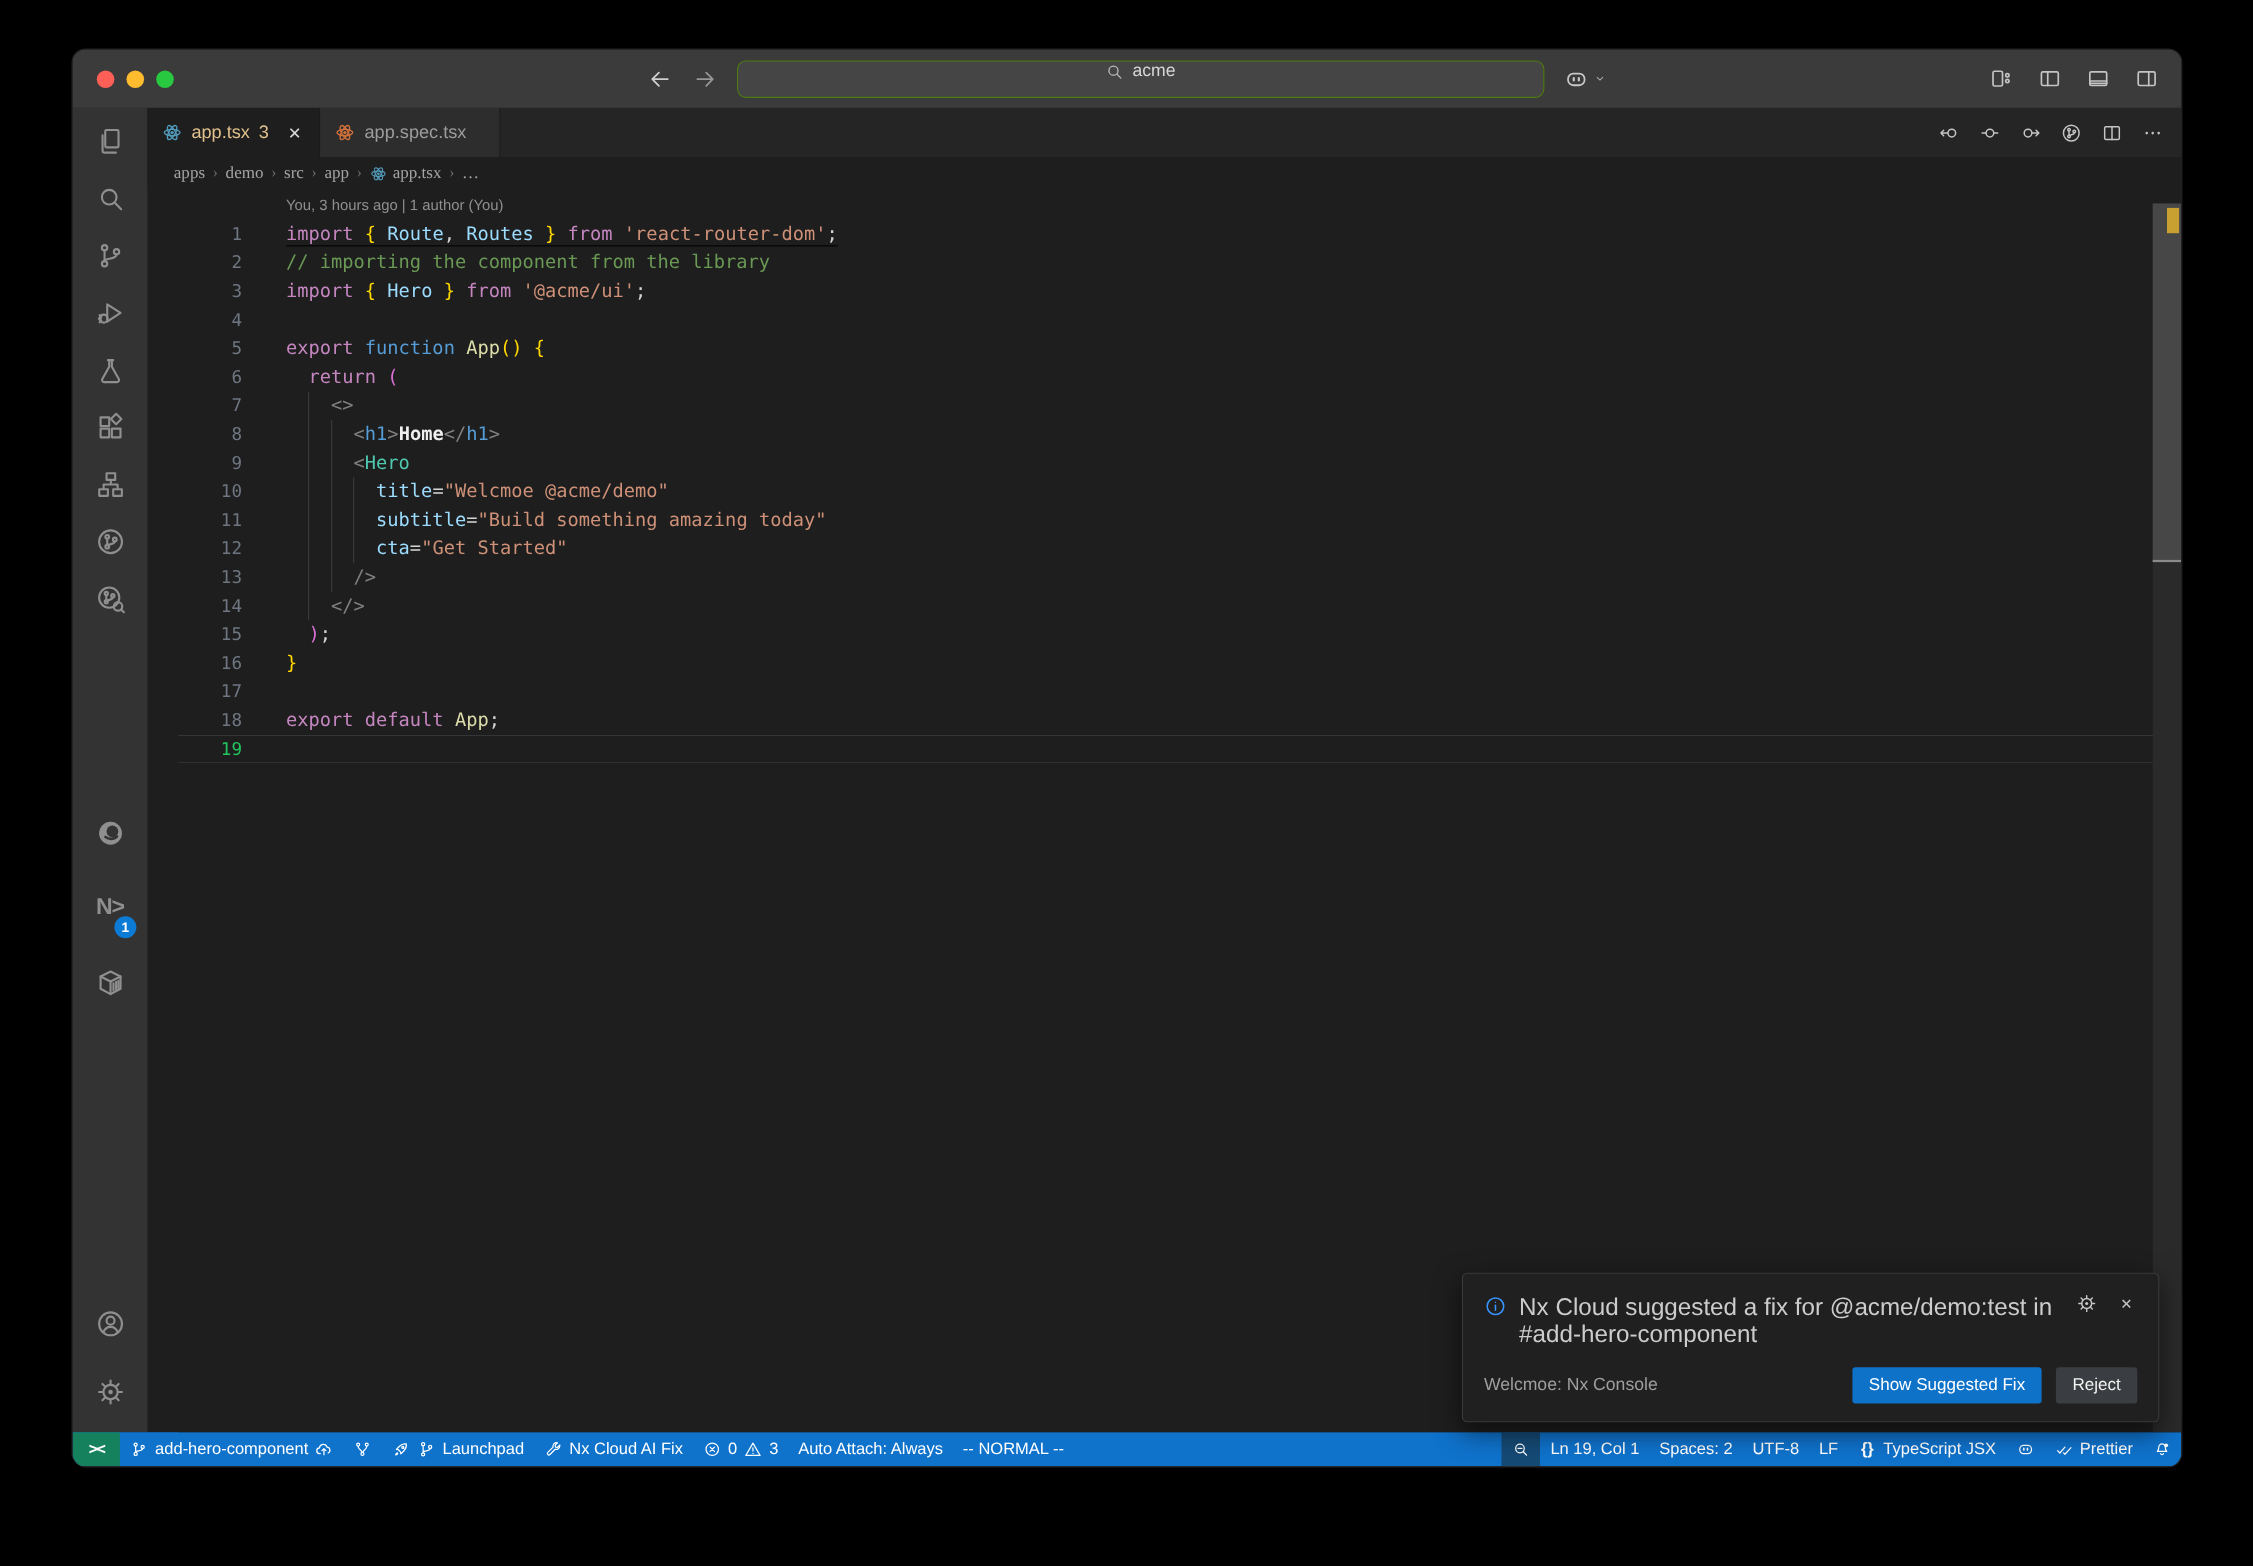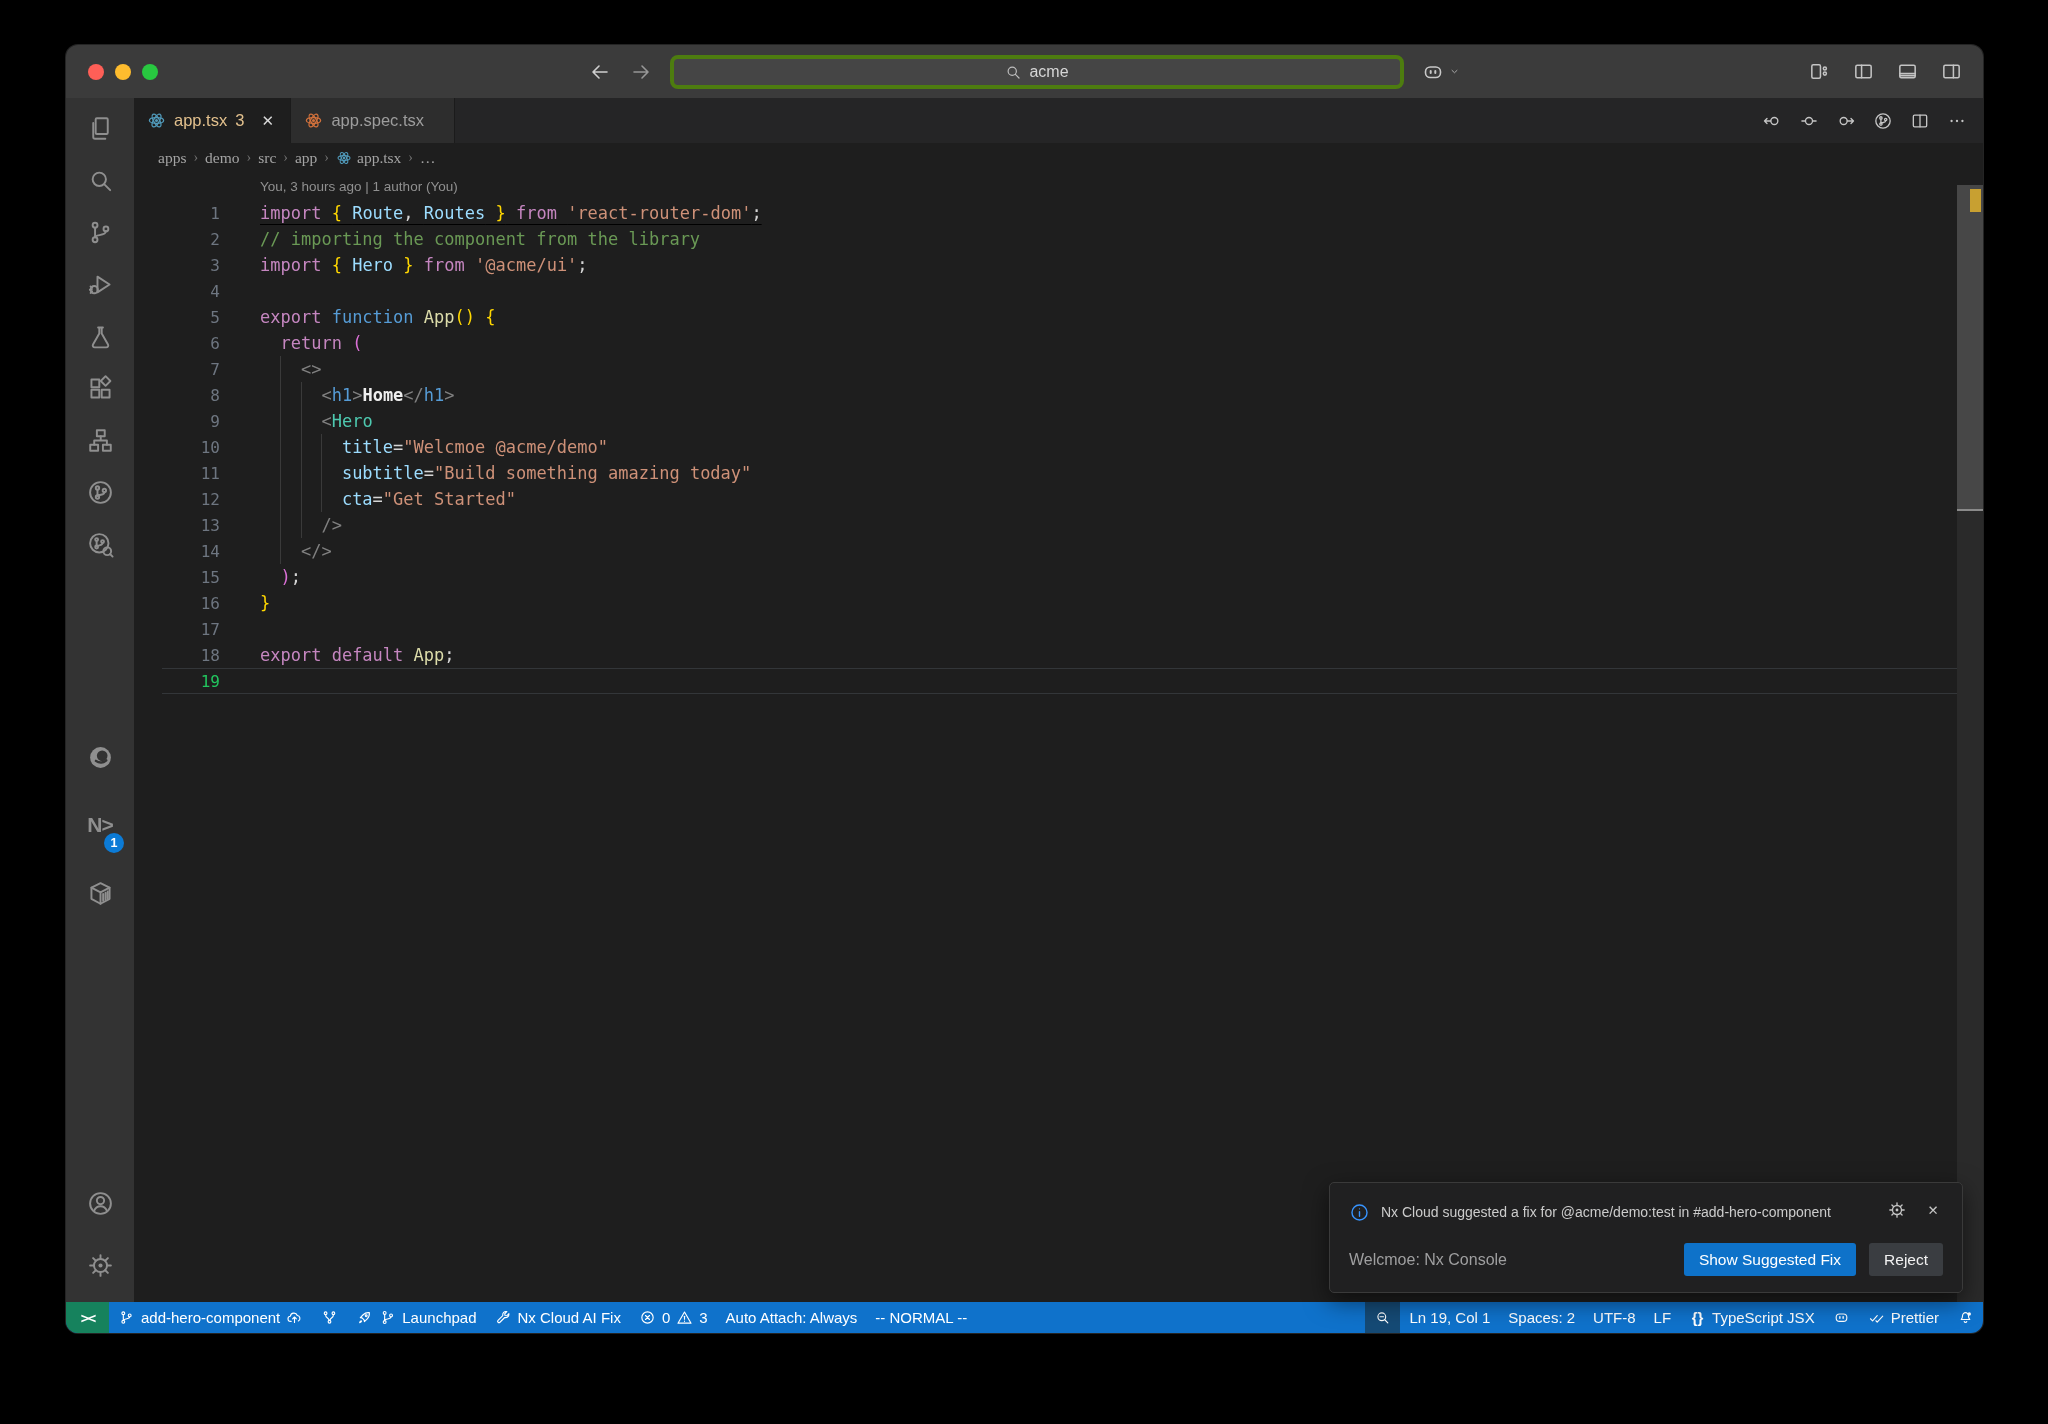--- a/index.html
+++ b/index.html
@@ -8,22 +8,22 @@
   .window{position:absolute;left:66px;top:45px;width:1917px;height:1288px;background:#1e1e1e;
     border-radius:12px;overflow:hidden;display:flex;flex-direction:column;
     box-shadow:0 0 0 1px rgba(255,255,255,.14), 0 26px 70px rgba(0,0,0,.85);}
   
   .titlebar{height:53px;background:#3b3b3b;flex:0 0 auto;position:relative;display:flex;align-items:center;}
   .traffic{position:absolute;left:22px;top:0;height:100%;display:flex;align-items:center;gap:11px;}
   .tl{width:16px;height:16px;border-radius:50%;}
   .tb-center{position:absolute;left:50%;transform:translateX(-50%);display:flex;align-items:center;gap:17px;}
   .nav-arrow{width:24px;height:24px;color:#cfcfcf;}
   .nav-arrow.dim{color:#979797;}
-  .cmd-center{width:734px;height:34px;background:#454545;border:4px solid #4d7c0f;border-radius:8px;
-    display:flex;align-items:center;justify-content:center;gap:7px;color:#d6d6d6;font-size:16px;}
+  .cmd-center{width:734px;height:34px;background:#454545;border:1px solid #4d7c0f;border-radius:8px;
+    display:flex;justify-content:center;gap:7px;color:#d6d6d6;font-size:16px;}
   .cmd-center .icon{width:18px;height:18px;color:#bdbdbd;}
   .copilot-btn{display:flex;align-items:center;gap:2px;color:#c8c8c8;}
   .copilot-btn .icon{width:24px;height:24px;}
   .copilot-btn .icon.chev{width:15px;height:15px;color:#a8a8a8;}
   .tb-right{position:absolute;right:20px;top:0;height:100%;display:flex;align-items:center;gap:21px;}
   .tb-btn{background:none;border:none;padding:0;width:23px;height:23px;color:#c4c4c4;cursor:default;}
   .icon{display:inline-flex;}
   .icon svg{width:100%;height:100%;}
   .txt-icon{align-items:center;justify-content:center;font-style:normal;}
   
@@ -75,21 +75,21 @@
   .iguide{position:absolute;width:1px;background:#3a3a3a;}
   .g1{left:118px;top:184px;height:208px;} .g2{left:139px;top:210px;height:156px;} .g3{left:159px;top:262px;height:78px;}
   .scroll-track{position:absolute;right:0;top:13px;bottom:0;width:26px;background:#2a2a2a;}
   .scroll-thumb{position:absolute;right:0;top:13px;width:26px;height:326px;background:#474747;border-bottom:2px solid #8a8a8a;}
   .ruler-warning{position:absolute;right:2px;top:17px;width:11px;height:23px;background:#c8a031;}
   
   .toast{position:absolute;right:20px;bottom:40px;width:634px;background:#202021;border:1px solid #3a3a3a;
     border-radius:5px;box-shadow:0 8px 24px rgba(0,0,0,.55);padding:17px 19px 16px 19px;z-index:20;}
   .toast-row1{display:flex;align-items:flex-start;gap:11px;}
   .toast .info{width:21px;height:21px;color:#3794ff;flex:0 0 auto;margin-top:2px;}
-  .toast-msg{flex:1;color:#cccccc;font-size:14px;line-height:25px;}
+  .toast-msg{flex:1;color:#cccccc;font-size:22px;line-height:25px;}
   .toast-actions-icons{display:flex;gap:16px;margin-left:8px;}
   .toast-ibtn{width:20px;height:20px;color:#c5c5c5;background:none;border:none;padding:0;}
   .toast-row2{display:flex;align-items:center;margin-top:18px;}
   .toast-source{color:#9f9fa0;font-size:16px;}
   .toast-btns{margin-left:auto;display:flex;gap:13px;}
   .btn{font-size:15.5px;height:33px;padding:0 15px;border-radius:3px;border:none;
     font-family:"Liberation Sans",sans-serif;}
   .btn.primary{background:#0e72c9;color:#fff;text-align:right;}
   .btn.secondary{background:#3a3d41;color:#f2f2f2;}
   

